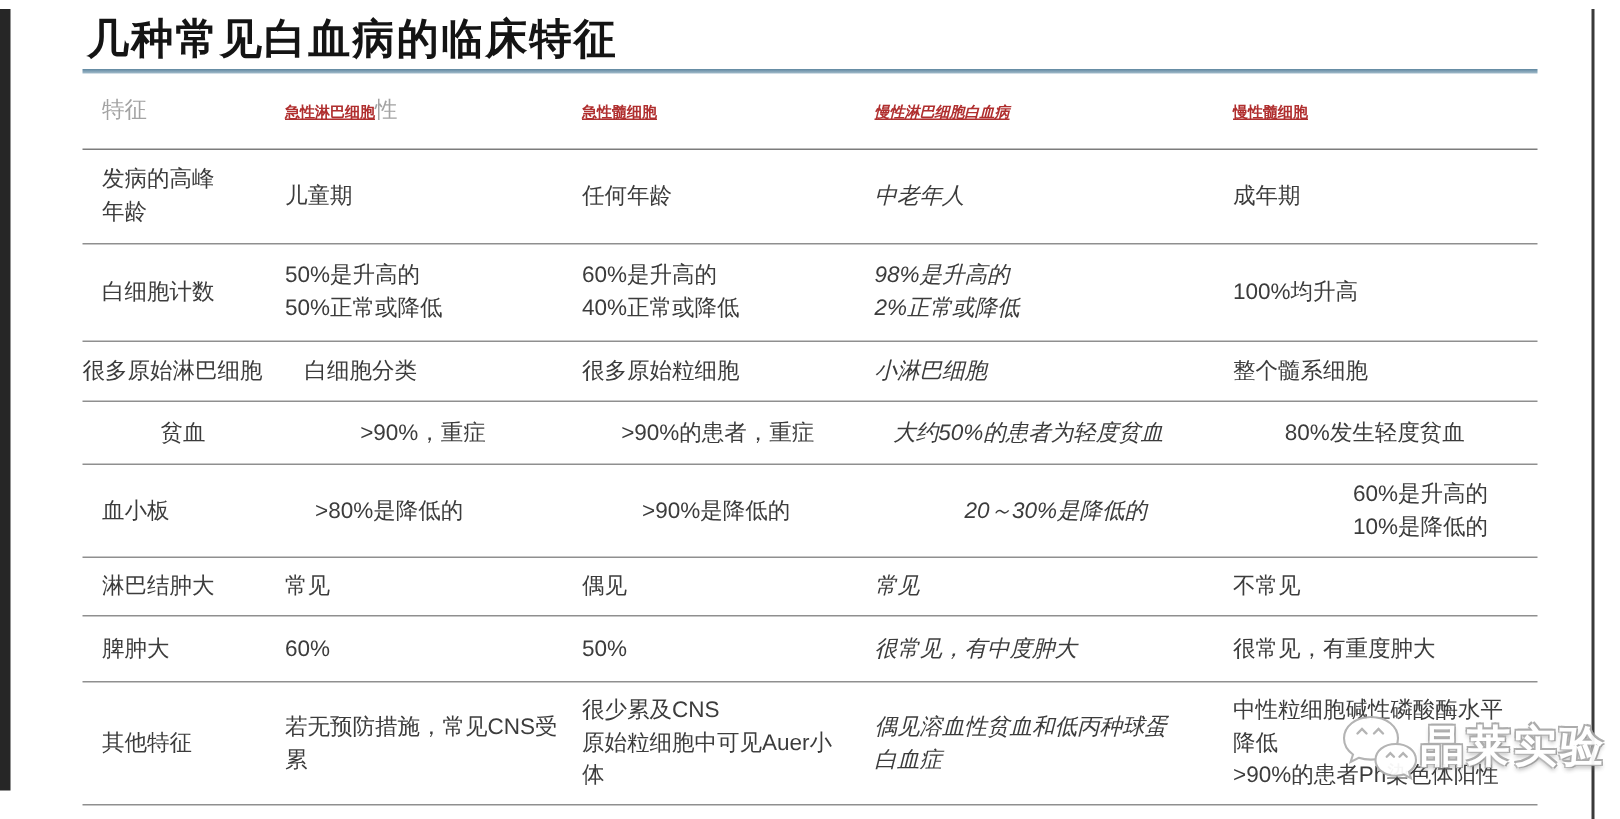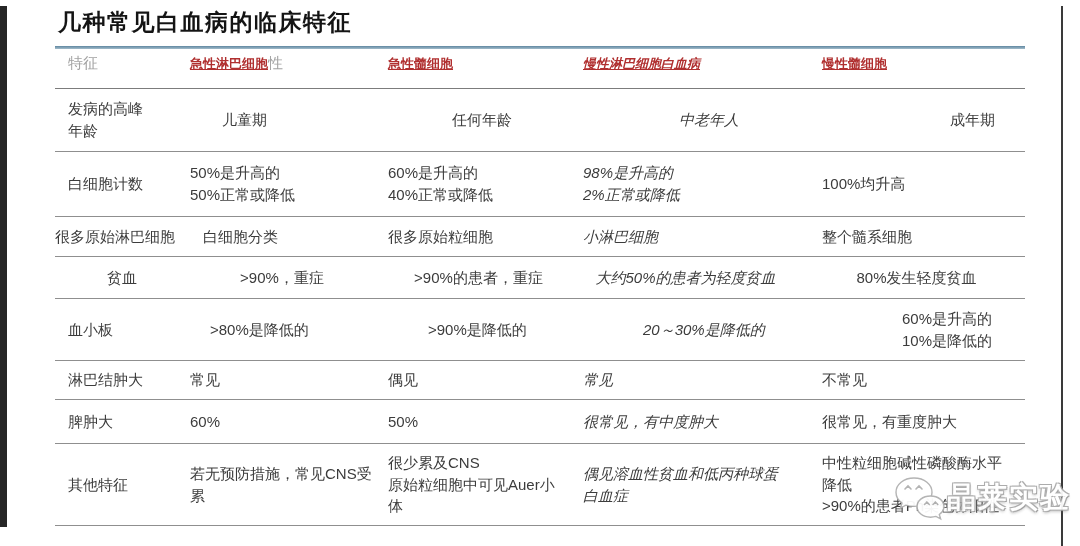--- a/index.html
+++ b/index.html
@@ -3,44 +3,44 @@
 <meta charset="utf-8">
 <style>
   html,body{margin:0;padding:0;}
   body{
     width:1080px;height:546px;position:relative;background:#ffffff;overflow:hidden;
     font-family:"Liberation Sans","DejaVu Sans",sans-serif;
   }
   .left-bar{position:absolute;left:0;top:6px;width:7px;height:521px;background:#262626;}
   .right-line{position:absolute;left:1061px;top:6px;width:2px;height:540px;background:#3a3a3a;}
   .page-title{
-    position:absolute;left:58px;top:7px;font-size:23px;font-weight:bold;color:#141414;
+    position:absolute;left:58px;top:7px;font-size:28px;font-weight:bold;color:#141414;
     letter-spacing:1.5px;
   }
   .title-rule{
     position:absolute;left:55px;top:46px;width:970px;height:3px;
     background:linear-gradient(180deg,#5f87a0,#a3bccb);
   }
-  .tbl{position:absolute;left:55px;top:38px;width:970px;}
+  .tbl{position:absolute;left:55px;top:49px;width:970px;}
   .tr{
     display:grid;grid-template-columns:135px 198px 195px 239px 203px;
     align-items:center;box-sizing:border-box;border-bottom:1px solid #8f8f8f;
   }
   .tr.head{height:51px;border-bottom-color:#7c7c7c;}
-  .r1{min-height:63px;gap:32px;} .r2{min-height:65px;} .r3{min-height:40px;} .r4{min-height:42px;text-align:center;}
+  .r1{min-height:63px;} .r2{min-height:65px;} .r3{min-height:40px;} .r4{min-height:42px;text-align:center;}
   .r5{min-height:62px;gap:20px;} .r6{min-height:39px;} .r7{min-height:44px;} .r8{min-height:82px;}
   .cell{
     font-size:15px;color:#3c3c3c;line-height:1.45;white-space:pre-line;
     padding:6px 14px 6px 0;box-sizing:border-box;
   }
   .cell.feat{padding-left:13px;}
   .cell.c3{padding-right:34px;font-style:italic;}
   .head .cell{padding-top:0;padding-bottom:0;}
   .feat-head{color:#a3a3a3;font-size:15px;}
-  .col-head{color:#b02f2f;font-weight:bold;font-size:13px;text-decoration:underline;}
+  .col-head{color:#b02f2f;font-weight:bold;font-size:10px;text-decoration:underline;}
   .col-suffix{color:#a3a3a3;font-weight:normal;text-decoration:none;font-size:15px;}
   .watermark{position:absolute;left:893px;top:474px;display:flex;align-items:center;opacity:.95;pointer-events:none;}
   .wm-icon{width:52px;height:48px;flex:none;}
   .wm-text{
     font-size:29px;font-weight:bold;color:#ffffff;letter-spacing:2px;margin-left:2px;
     text-shadow:-1px -1px 0 #a8a8a8,1px -1px 0 #a8a8a8,-1px 1px 0 #b5b5b5,1px 1px 0 #9a9a9a,0 2px 3px rgba(120,120,120,.55);
     white-space:nowrap;
   }
 </style>
 </head>

